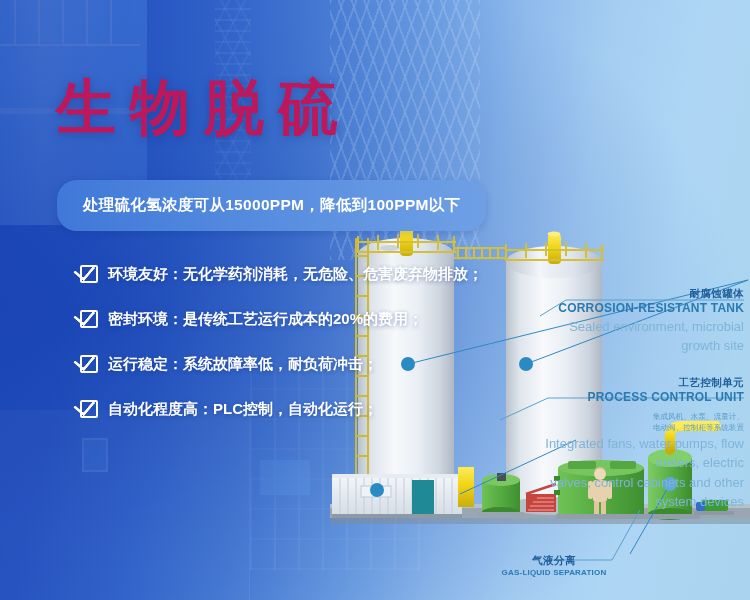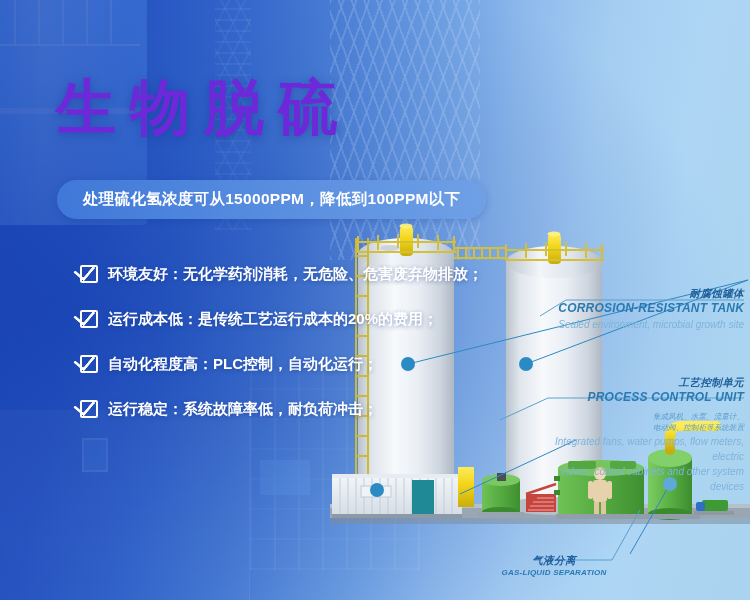--- a/index.html
+++ b/index.html
@@ -73,28 +73,28 @@
   .bg-sheen{
     position:absolute; left:330px; top:0; width:150px; height:260px;
     opacity:.20;
     background:repeating-linear-gradient(70deg,rgba(255,255,255,.7) 0 2px,transparent 2px 12px),
                repeating-linear-gradient(-70deg,rgba(255,255,255,.7) 0 2px,transparent 2px 12px);
   }
 
   
   .title{
     position:absolute; left:56px; top:78px;
-    font-size:60px; font-weight:bold; color:#6d28d9;
+    font-size:60px; font-weight:bold; color:#be185d;
     letter-spacing:14px; line-height:1;
     text-shadow:0 2px 10px rgba(10,40,120,.35);
     white-space:nowrap;
   }
   .subtitle-pill{
     position:absolute; left:57px; top:180px;
-    height:39px; padding:0 26px;
+    height:51px; padding:0 26px;
     display:flex; align-items:center;
     border-radius:20px;
     background:linear-gradient(90deg,#3f78d8 0%,#5a8fe0 55%,#6fa0e6 100%);
     box-shadow:0 2px 7px rgba(20,50,130,.22);
   }
   .subtitle-pill span{
     color:#fff; font-size:15.5px; font-weight:bold; letter-spacing:.3px; white-space:nowrap;
   }
 
   .bullets{ position:absolute; left:50px; top:262px; }
@@ -111,25 +111,25 @@
   }
   .bullet .btxt{
     color:#ffffff; font-size:15px; font-weight:bold; white-space:nowrap;
     text-shadow:0 1px 4px rgba(15,45,125,.45);
   }
 
   
   .illus{ position:absolute; left:330px; top:218px; width:420px; height:340px; }
 
   
-  .anno{ position:absolute; text-align:right;font-style:italic; }
+  .anno{ position:absolute; text-align:right; }
   .anno .cn{ font-size:10.5px; font-weight:bold; color:#1f5f9b; letter-spacing:.4px; line-height:1.35; }
   .anno .en{ font-size:12px; font-weight:bold; color:#2a7ab2; letter-spacing:.2px; line-height:1.4; }
   .anno .cn2{ font-size:7.6px; color:#5b9ec9; line-height:1.5; margin-top:5px; }
-  .anno .en2{ font-size:10px; color:#7fb4d8; line-height:1.5; }
+  .anno .en2{ font-size:13px; color:#7fb4d8; line-height:1.5; }
   #anno-tank{ right:6px; top:286px; width:210px; }
   #anno-pcu{ right:6px; top:375px; width:212px; }
   #anno-gls{ left:474px; top:553px; width:160px; text-align:center; }
   #anno-gls .cn{ font-size:10.5px; }
   #anno-gls .en{ font-size:8px; }
 </style>
 </head>
 <body>
 
 <div id="stage">
@@ -381,29 +381,29 @@
     <span>处理硫化氢浓度可从15000PPM，降低到100PPM以下</span>
   </div>
 
   <div class="bullets">
     <div class="bullet">
       <span class="cbox"></span>
       <span class="btxt">环境友好：无化学药剂消耗，无危险、危害废弃物排放；</span>
     </div>
     <div class="bullet">
       <span class="cbox"></span>
-      <span class="btxt">运行成本低：是传统工艺运行成本的20%的费用；</span>
+      <span class="btxt">密封环境：是传统工艺运行成本的20%的费用；</span>
+    </div>
+    <div class="bullet">
+      <span class="cbox"></span>
+      <span class="btxt">运行稳定：系统故障率低，耐负荷冲击；</span>
     </div>
     <div class="bullet">
       <span class="cbox"></span>
       <span class="btxt">自动化程度高：PLC控制，自动化运行；</span>
-    </div>
-    <div class="bullet">
-      <span class="cbox"></span>
-      <span class="btxt">运行稳定：系统故障率低，耐负荷冲击；</span>
     </div>
   </div>
 
   <div class="anno" id="anno-tank">
     <div class="cn">耐腐蚀罐体</div>
     <div class="en">CORROSION-RESISTANT TANK</div>
     <div class="en2">Sealed environment, microbial growth site</div>
   </div>
 
   <div class="anno" id="anno-pcu">

